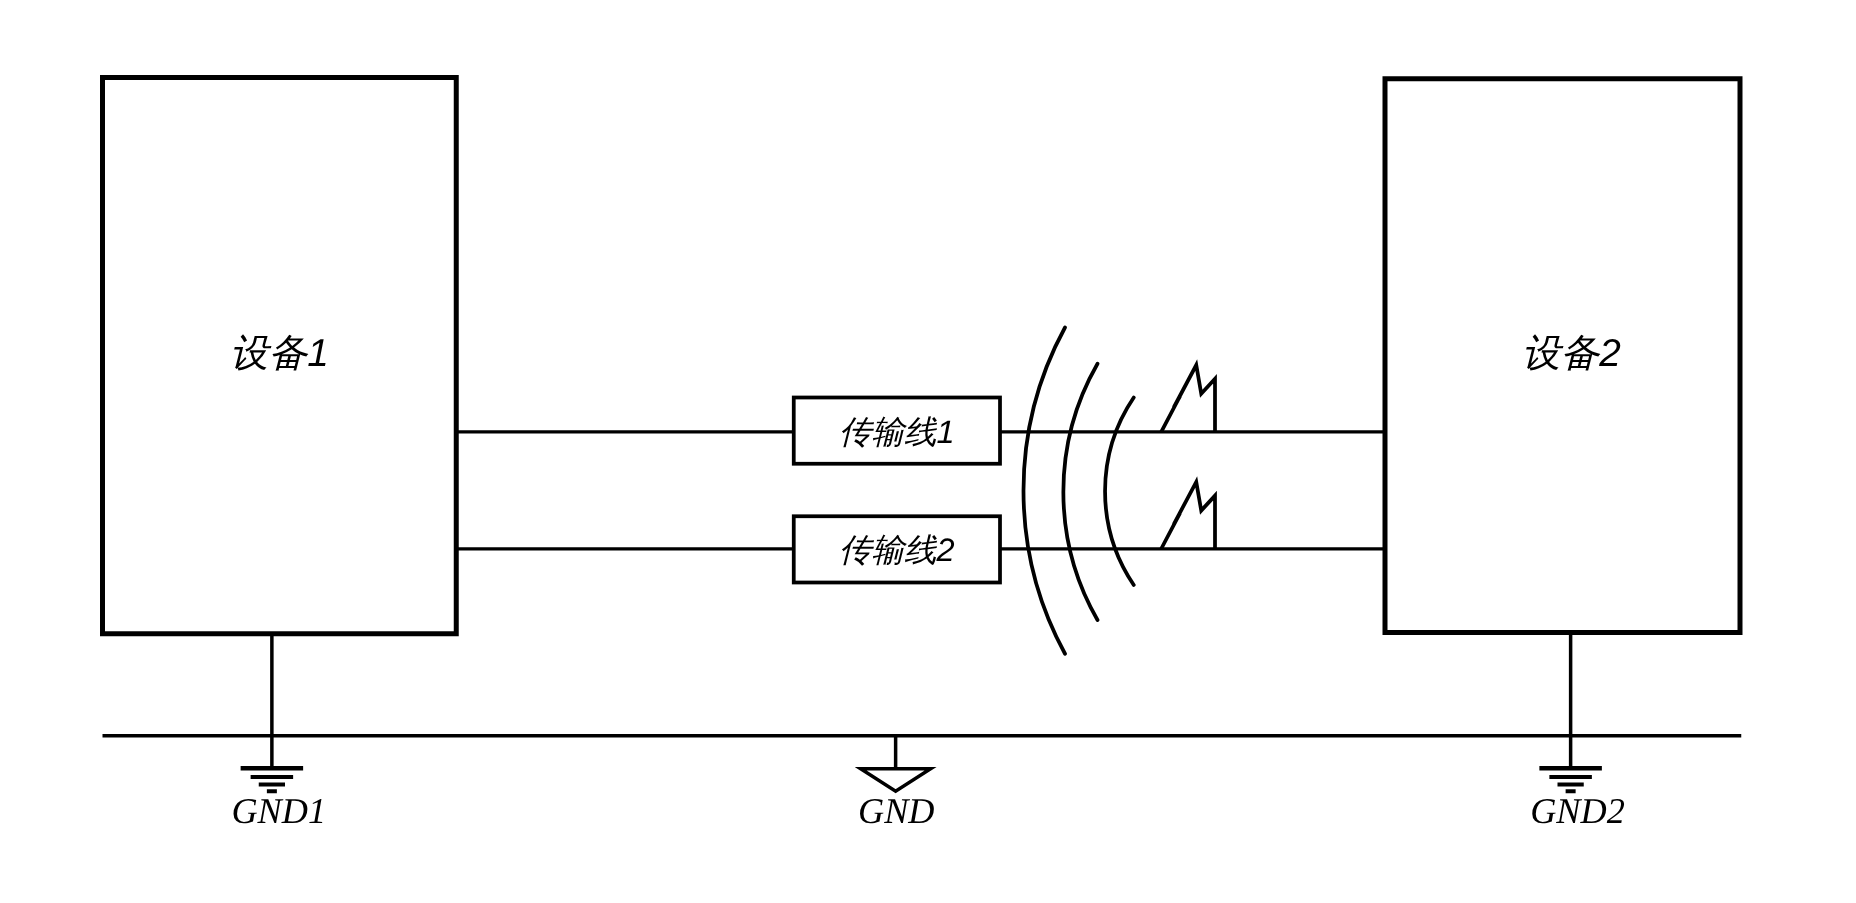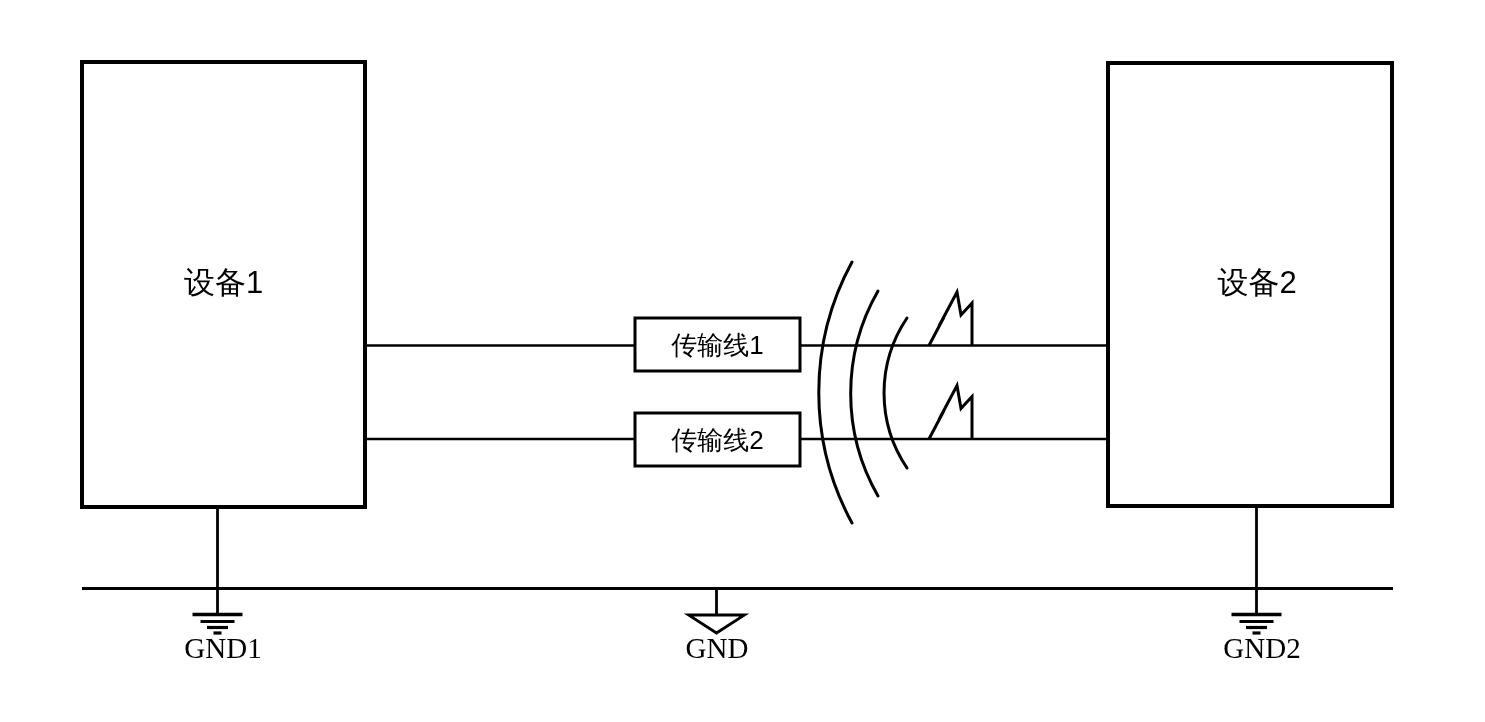--- a/index.html
+++ b/index.html
@@ -8,20 +8,21 @@
     background: #ffffff;
     width: 1485px;
     height: 722px;
     overflow: hidden;
   }
   .canvas {
     position: relative;
     width: 1483px;
     height: 722px;
     background: #ffffff;
+    font-style: italic;
   }
   svg { display: block; }
   .stroke {
     stroke: #000000;
     fill: none;
   }
   .boxfill {
     fill: #ffffff;
     stroke: #000000;
   }

